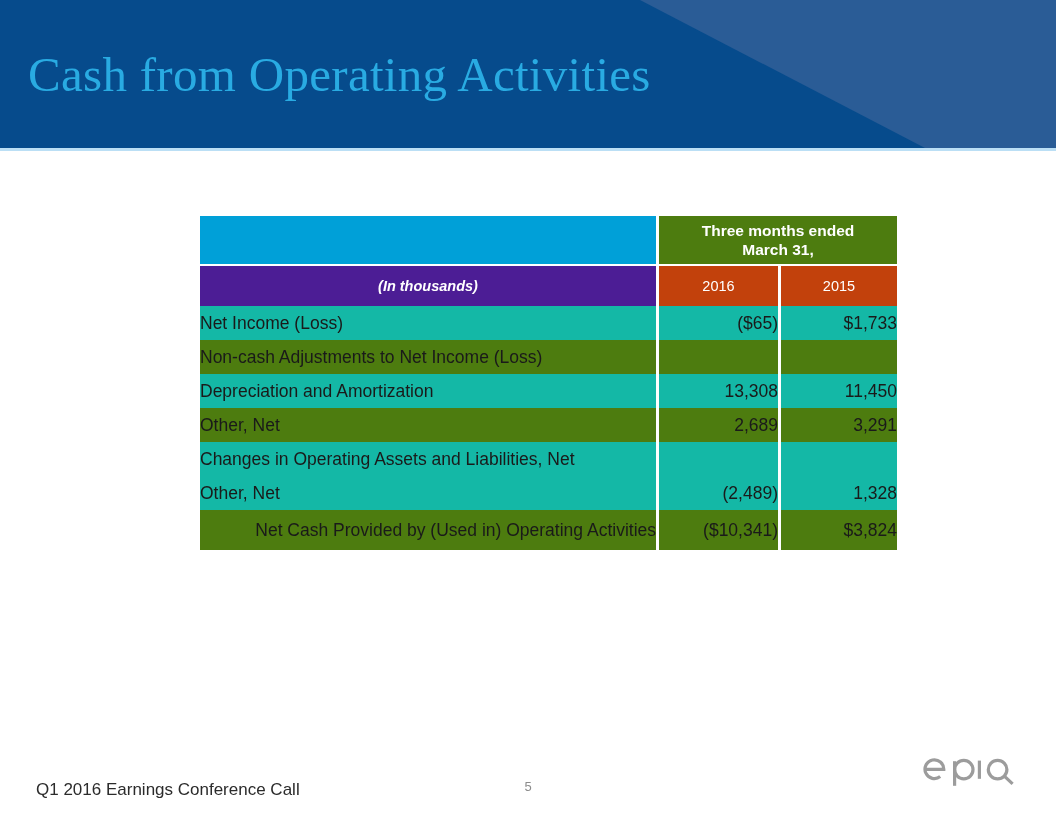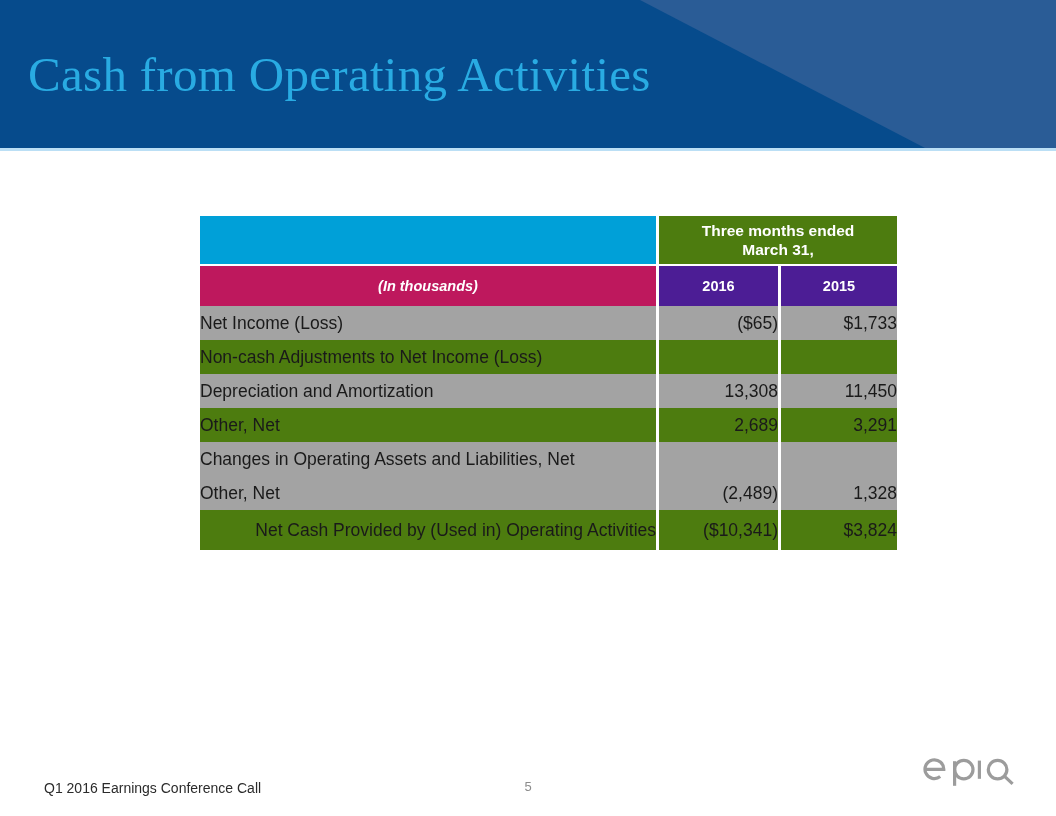--- a/index.html
+++ b/index.html
@@ -81,44 +81,44 @@
     background: #4d7c0f;
     height: 48px;
     color: #ffffff;
     font-size: 15.5px;
     font-weight: bold;
     text-align: center;
     line-height: 19px;
   }
   
   .hdr-unit {
-    background: #be185d;
+    background: #4c1d95;
     height: 40px;
     color: #ffffff;
     font-size: 14.5px;
     font-weight: bold;
     font-style: italic;
     text-align: center;
     padding-left: 96px;
     border-right: 3px solid #ffffff;
     border-top: 2px solid #ffffff;
   }
   .hdr-year {
-    background: #4c1d95;
+    background: #c2410c;
     height: 40px;
     color: #ffffff;
     font-size: 14.5px;
-    font-weight: bold;
+    font-weight: normal;
     text-align: center;
     border-top: 2px solid #ffffff;
   }
   .hdr-year.sep { border-left: 3px solid #ffffff; }
 
   
-  .row-a td { background: #a3a3a3; }
+  .row-a td { background: #14b8a6; }
   .row-b td { background: #4d7c0f; }
 
   #finance-table tbody td {
     height: 34px;
     font-size: 17.5px;
     color: #1A1A1A;
   }
   td.cell-label {
     padding-left: 10px;
     border-right: 3px solid #ffffff;
@@ -128,23 +128,23 @@
   td.cell-num {
     text-align: right;
     padding-right: 11px;
   }
   td.cell-num.sep { border-left: 3px solid #ffffff; }
   #finance-table tbody tr:last-child td { height: 40px; text-align: right; }
 
   
   #footer-note {
     position: absolute;
-    left: 44px;
+    left: 36px;
     top: 780px;
-    font-size: 14px;
+    font-size: 17px;
     color: #2B2B2B;
     white-space: nowrap;
   }
   #page-number {
     position: absolute;
     left: 0;
     top: 779px;
     width: 1056px;
     text-align: center;
     font-size: 13px;

